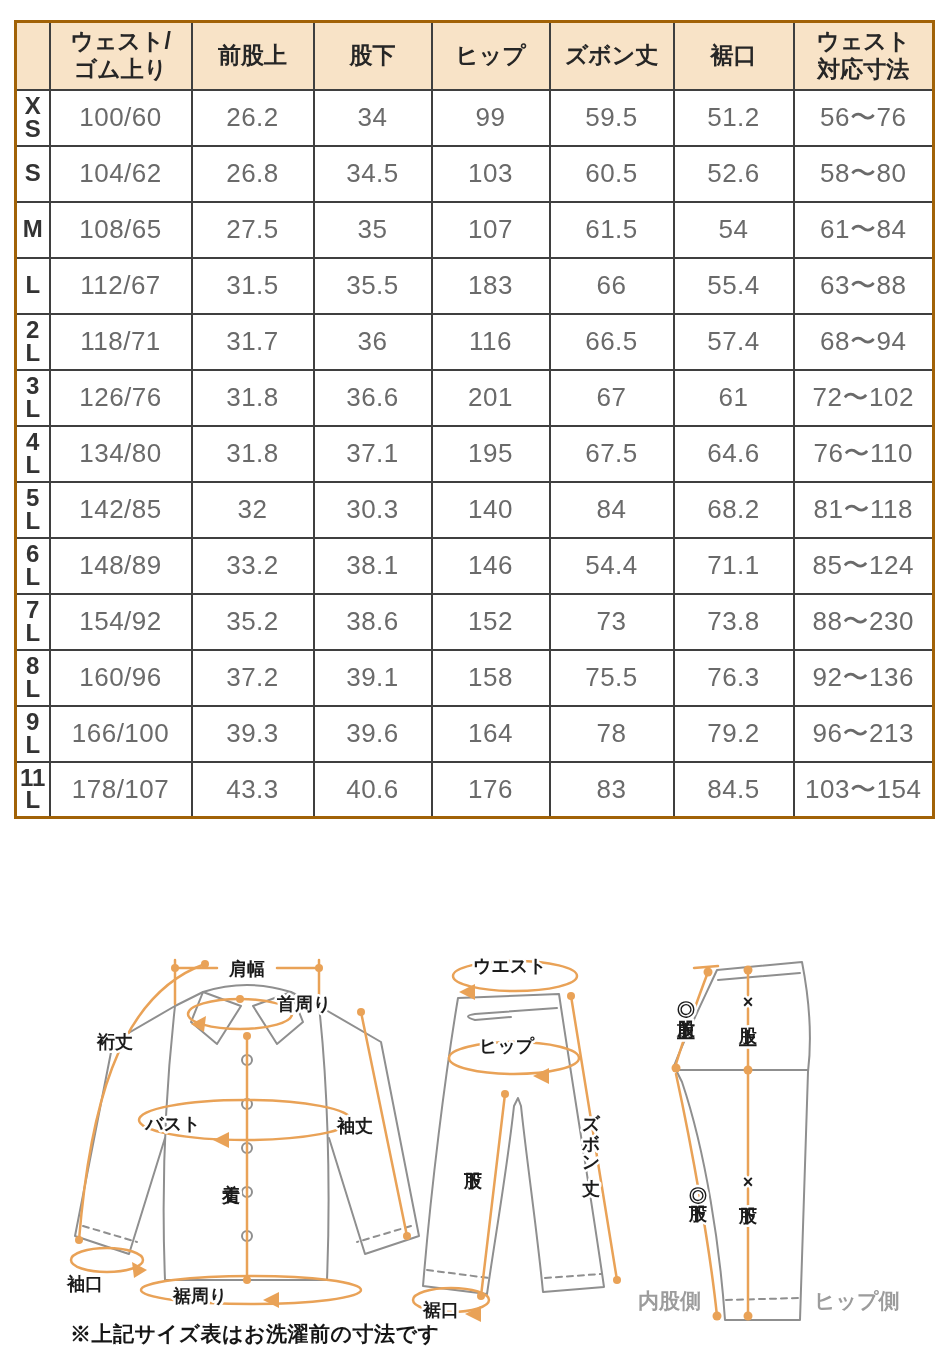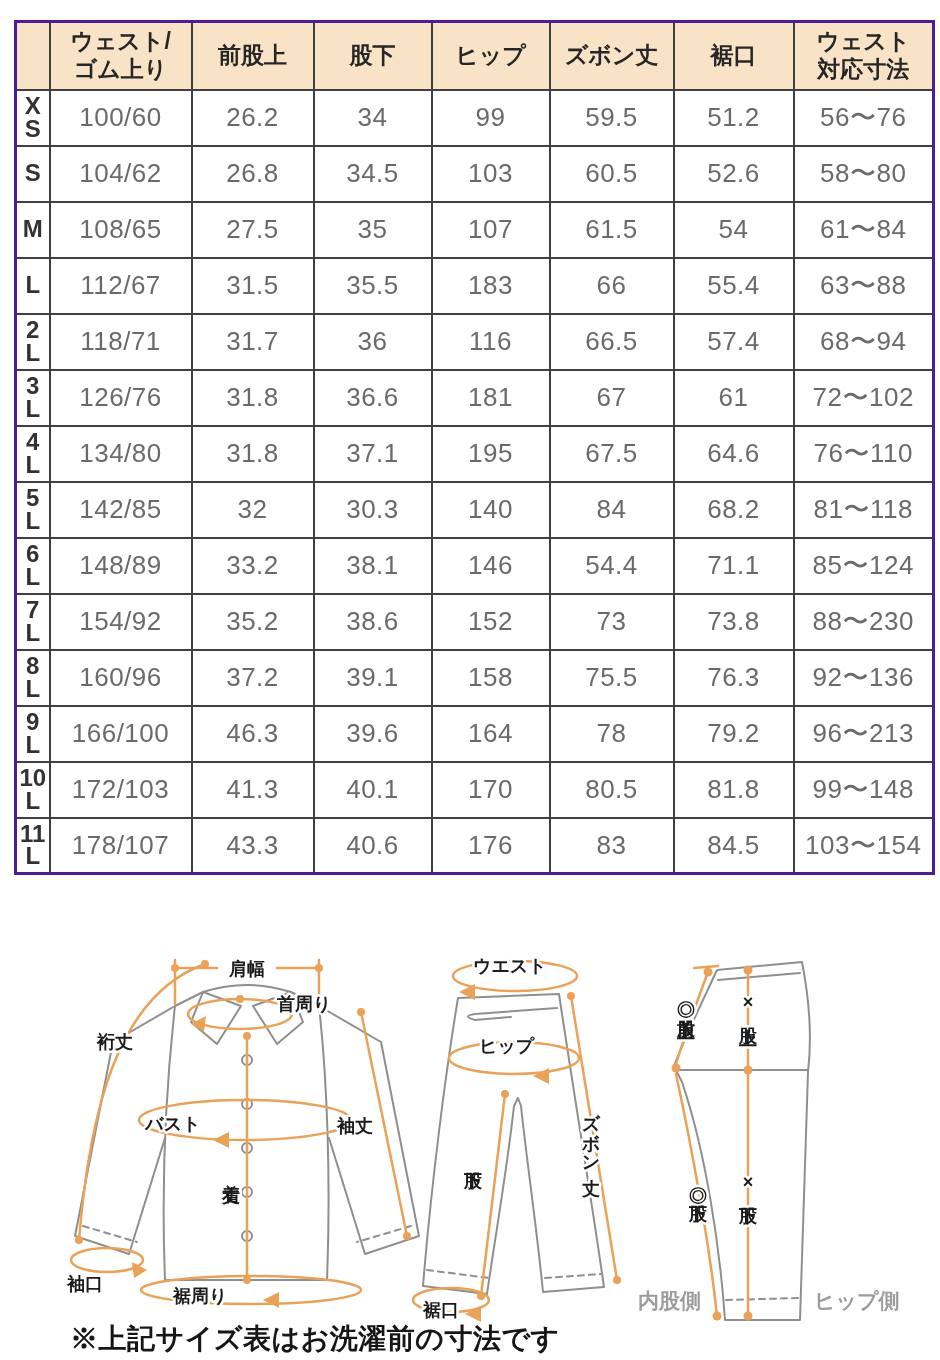--- a/index.html
+++ b/index.html
@@ -2,21 +2,21 @@
 <html><head>
 <meta charset="utf-8">
 <style>
   html,body { margin:0; padding:0; background:#fff; }
   .page {
     position:relative; width:940px; height:1360px; background:#ffffff;
     font-family:"Liberation Sans", sans-serif; overflow:hidden;
   }
   
   .size-table-wrap { position:absolute; top:20px; left:14px; }
-  table.size-table { border-collapse:collapse; table-layout:fixed; width:918px; border:3px solid #4c1d95; }
+  table.size-table { border-collapse:collapse; table-layout:fixed; width:918px; border:3px solid #a16207; }
   table.size-table th, table.size-table td { border:2px solid #3f3f3f; padding:0; text-align:center; vertical-align:middle; }
   table.size-table thead tr { height:68px; }
   table.size-table tbody tr { height:56px; }
   table.size-table thead th {
     background:#f8e3c7; color:#262626; font-weight:bold; font-size:23px;
     white-space:pre-line; line-height:1.2; letter-spacing:0px;
   }
   table.size-table tbody th {
     background:#ffffff; color:#333333; font-weight:600; font-size:24px;
     white-space:pre-line; line-height:0.92;
@@ -35,21 +35,21 @@
   .measure { stroke:#e9a257; stroke-width:2.5; fill:none; stroke-linecap:round; }
   .mdot { fill:#e9a257; stroke:none; }
   .dlabel {
     font-family:"Liberation Sans", sans-serif; font-size:18px; font-weight:bold; fill:#1b1b1b;
     paint-order:stroke; stroke:#ffffff; stroke-width:5px; stroke-linejoin:round;
   }
   .vtext { writing-mode:vertical-rl; text-orientation:upright; letter-spacing:1px; }
   .gray-label { font-family:"Liberation Sans", sans-serif; font-size:21px; font-weight:bold; fill:#9c9c9c; }
   
   .note {
-    position:absolute; left:70px; top:1320px; font-size:28px; font-weight:600; color:#161616;
+    position:absolute; left:70px; top:1320px; font-size:21px; font-weight:600; color:#161616;
     letter-spacing:0.5px;
   }
 </style>
 </head>
 <body>
 
 <div class="page">
 
   <div class="size-table-wrap">
     <table class="size-table">
@@ -129,21 +129,21 @@
             <td>66.5</td>
             <td>57.4</td>
             <td>68〜94</td>
           </tr>
           <tr>
             <th>3
 L</th>
             <td>126/76</td>
             <td>31.8</td>
             <td>36.6</td>
-            <td>181</td>
+            <td>201</td>
             <td>67</td>
             <td>61</td>
             <td>72〜102</td>
           </tr>
           <tr>
             <th>4
 L</th>
             <td>134/80</td>
             <td>31.8</td>
             <td>37.1</td>
@@ -193,37 +193,26 @@
             <td>39.1</td>
             <td>158</td>
             <td>75.5</td>
             <td>76.3</td>
             <td>92〜136</td>
           </tr>
           <tr>
             <th>9
 L</th>
             <td>166/100</td>
-            <td>46.3</td>
+            <td>39.3</td>
             <td>39.6</td>
             <td>164</td>
             <td>78</td>
             <td>79.2</td>
             <td>96〜213</td>
-          </tr>
-          <tr>
-            <th>10
-L</th>
-            <td>172/103</td>
-            <td>41.3</td>
-            <td>40.1</td>
-            <td>170</td>
-            <td>80.5</td>
-            <td>81.8</td>
-            <td>99〜148</td>
           </tr>
           <tr>
             <th>11
 L</th>
             <td>178/107</td>
             <td>43.3</td>
             <td>40.6</td>
             <td>176</td>
             <td>83</td>
             <td>84.5</td>

